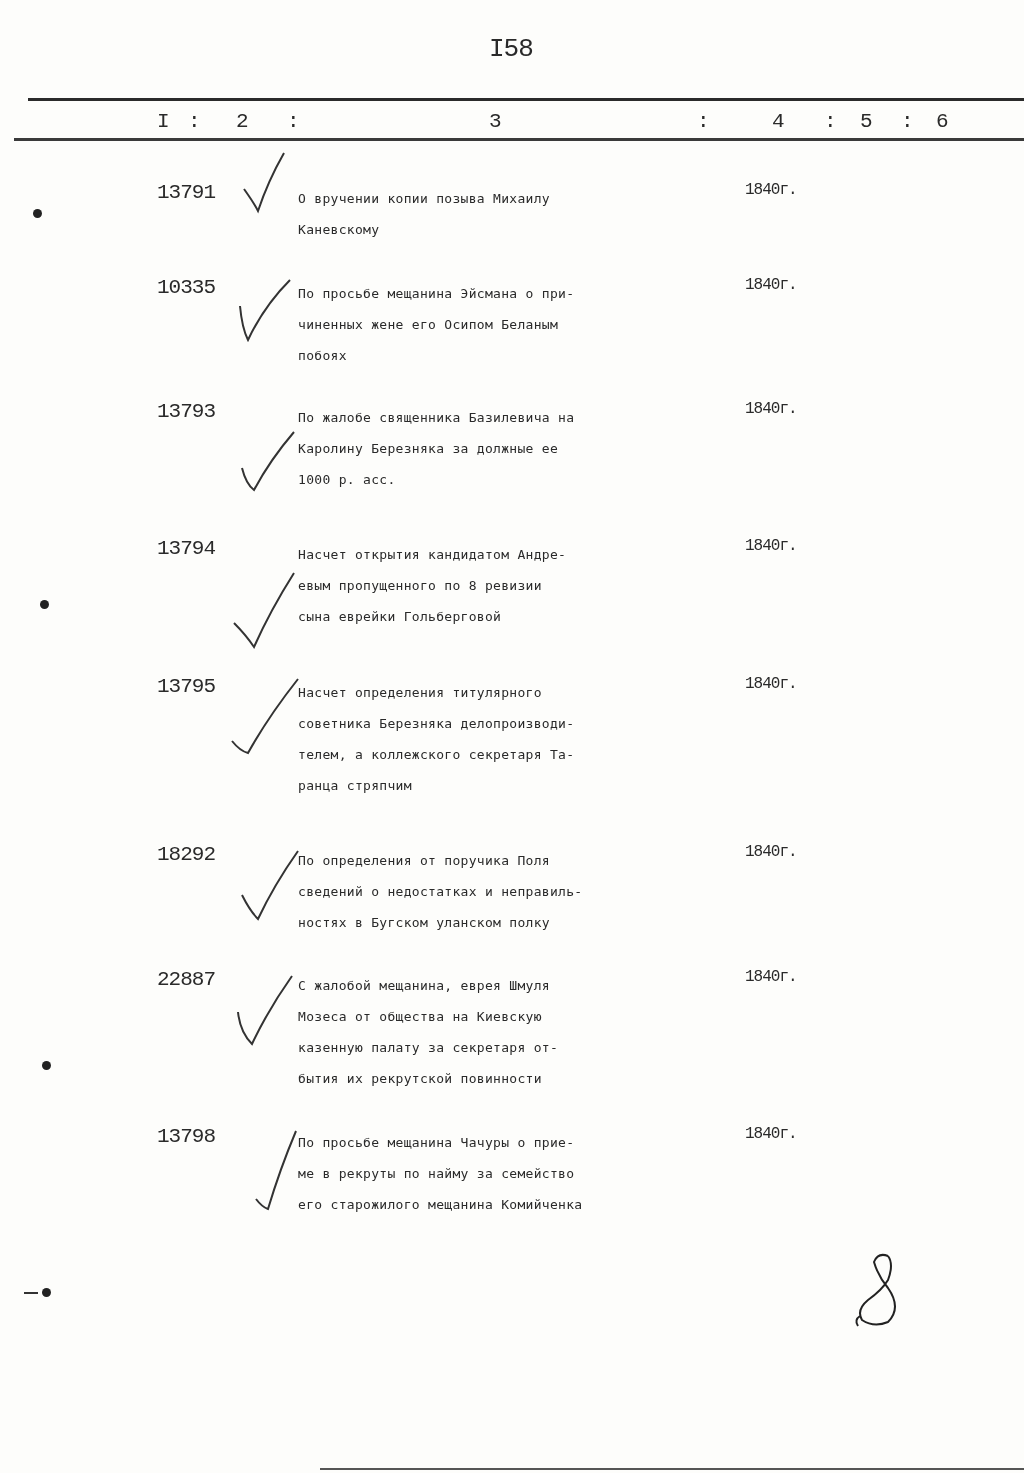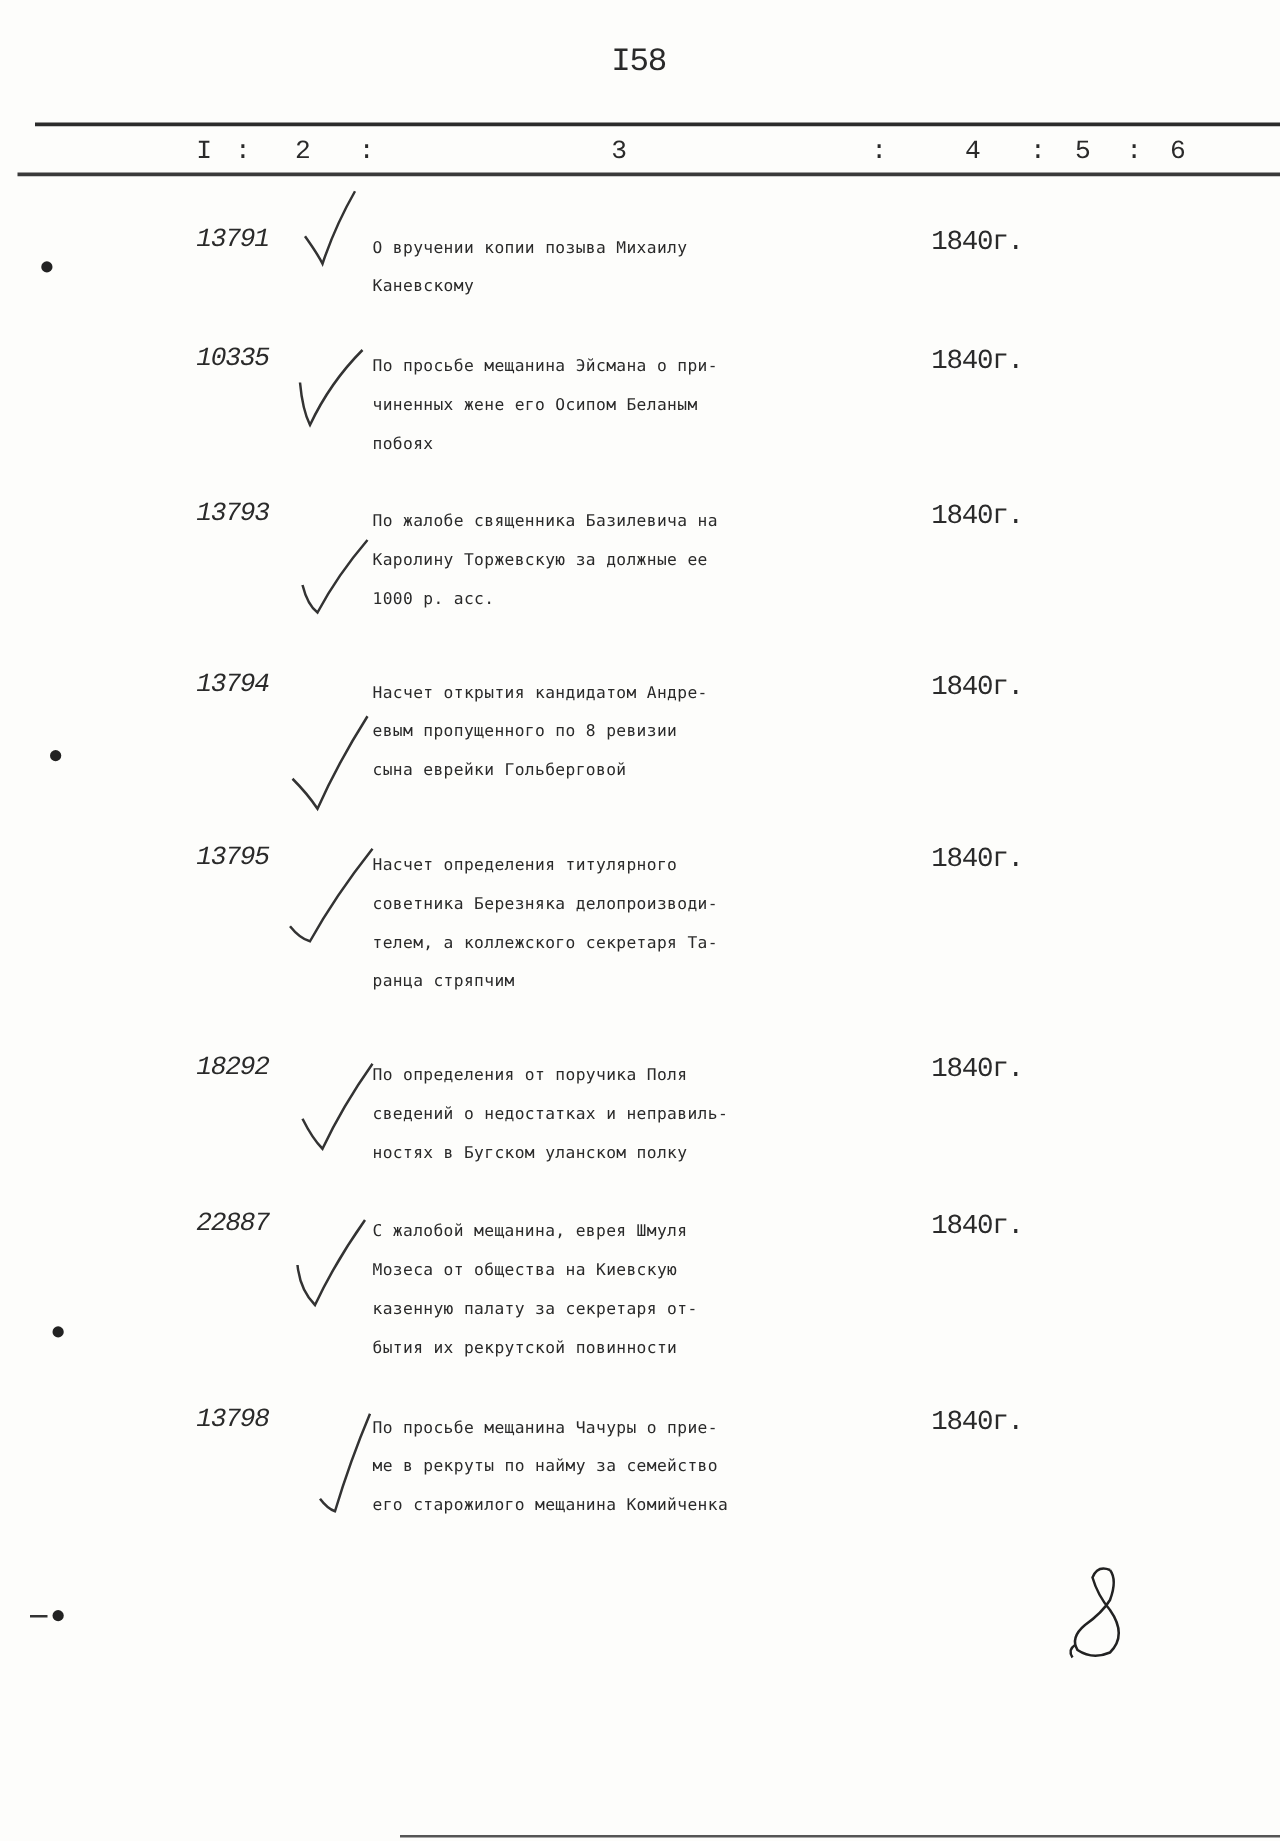--- a/index.html
+++ b/index.html
@@ -17,28 +17,28 @@
   }
   .rule.top { top: 98px; }
   .rule.bottom { top: 138px; left: 14px; height: 3px; background: #3a3a3a; }
   .col-head {
     position: absolute; top: 110px; font-size: 21px;
     font-family: "Liberation Mono", monospace;
   }
   .entry { position: absolute; left: 0; width: 1024px; }
   .entry-num {
     position: absolute; left: 157px; font-size: 21px;
-    font-family: "Liberation Mono", monospace; letter-spacing: -1px; font-style: italic;
+    font-family: "Liberation Mono", monospace; letter-spacing: -1px;
   }
   .entry-text {
     position: absolute; left: 298px; width: 440px; font-size: 13px;
     line-height: 31px; white-space: pre-line; letter-spacing: 0.3px;
   }
   .entry-year {
-    position: absolute; left: 745px; font-size: 22px;
+    position: absolute; left: 745px; font-size: 16px;
     font-family: "Liberation Mono", monospace; letter-spacing: -1px;
   }
   .check { position: absolute; }
   .dot { position: absolute; width: 9px; height: 9px; border-radius: 50%; background: #222; }
   .signature { position: absolute; left: 848px; top: 1250px; }
   .bottom-line { position: absolute; left: 320px; right: 0; top: 1468px; height: 2px; background: #555; }
 </style>
 </head>
 <body>
 
@@ -84,21 +84,21 @@
 побоях</div>
     <span class="entry-year">1840г.</span>
   </div>
 
   <div class="entry" style="top:400px">
     <span class="entry-num">13793</span>
     <svg class="check" style="left:238px;top:30px" width="60" height="65">
         <path d="M4 38 Q8 54 16 60 Q32 30 56 2" stroke="#333" stroke-width="2" fill="none"></path>
       </svg>
     <div class="entry-text" style="top:2px">По жалобе священника Базилевича на
-Каролину Торжевскую за должные ее
+Каролину Березняка за должные ее
 1000 р. асс.</div>
     <span class="entry-year">1840г.</span>
   </div>
 
   <div class="entry" style="top:537px">
     <span class="entry-num">13794</span>
     <svg class="check" style="left:230px;top:34px" width="70" height="80">
         <path d="M4 52 Q16 64 24 76 Q40 40 64 2" stroke="#333" stroke-width="2" fill="none"></path>
       </svg>
     <div class="entry-text" style="top:2px">Насчет открытия кандидатом Андре-

